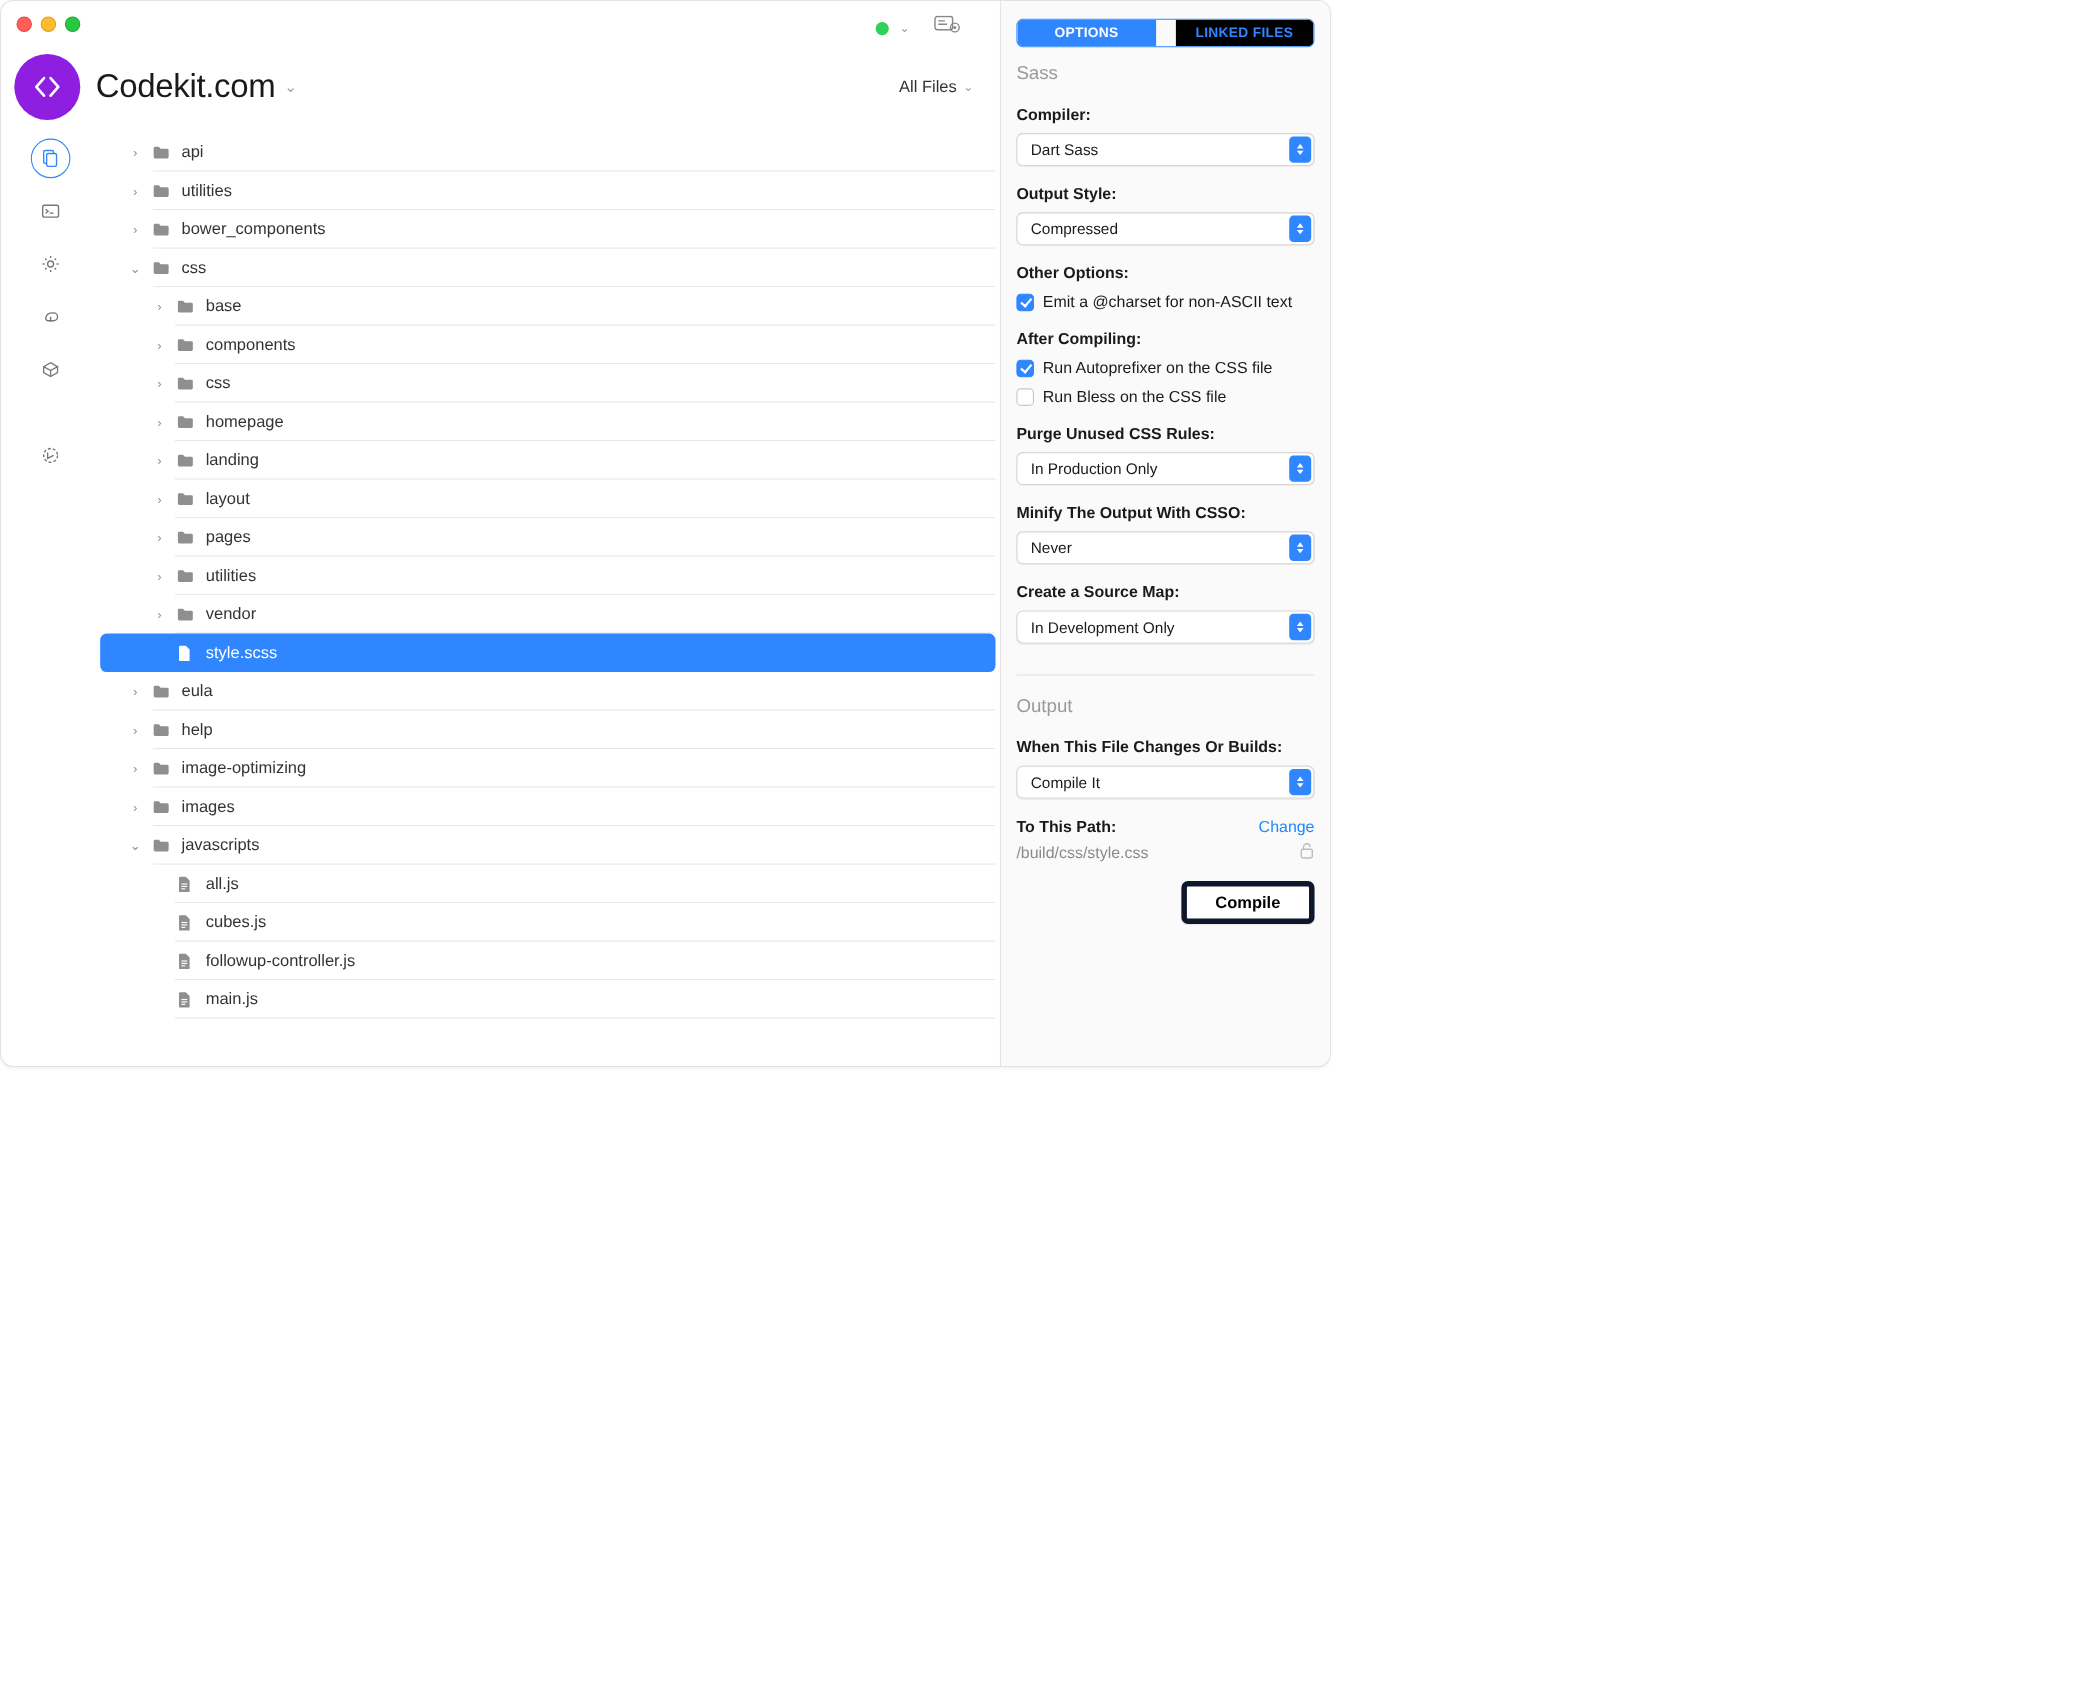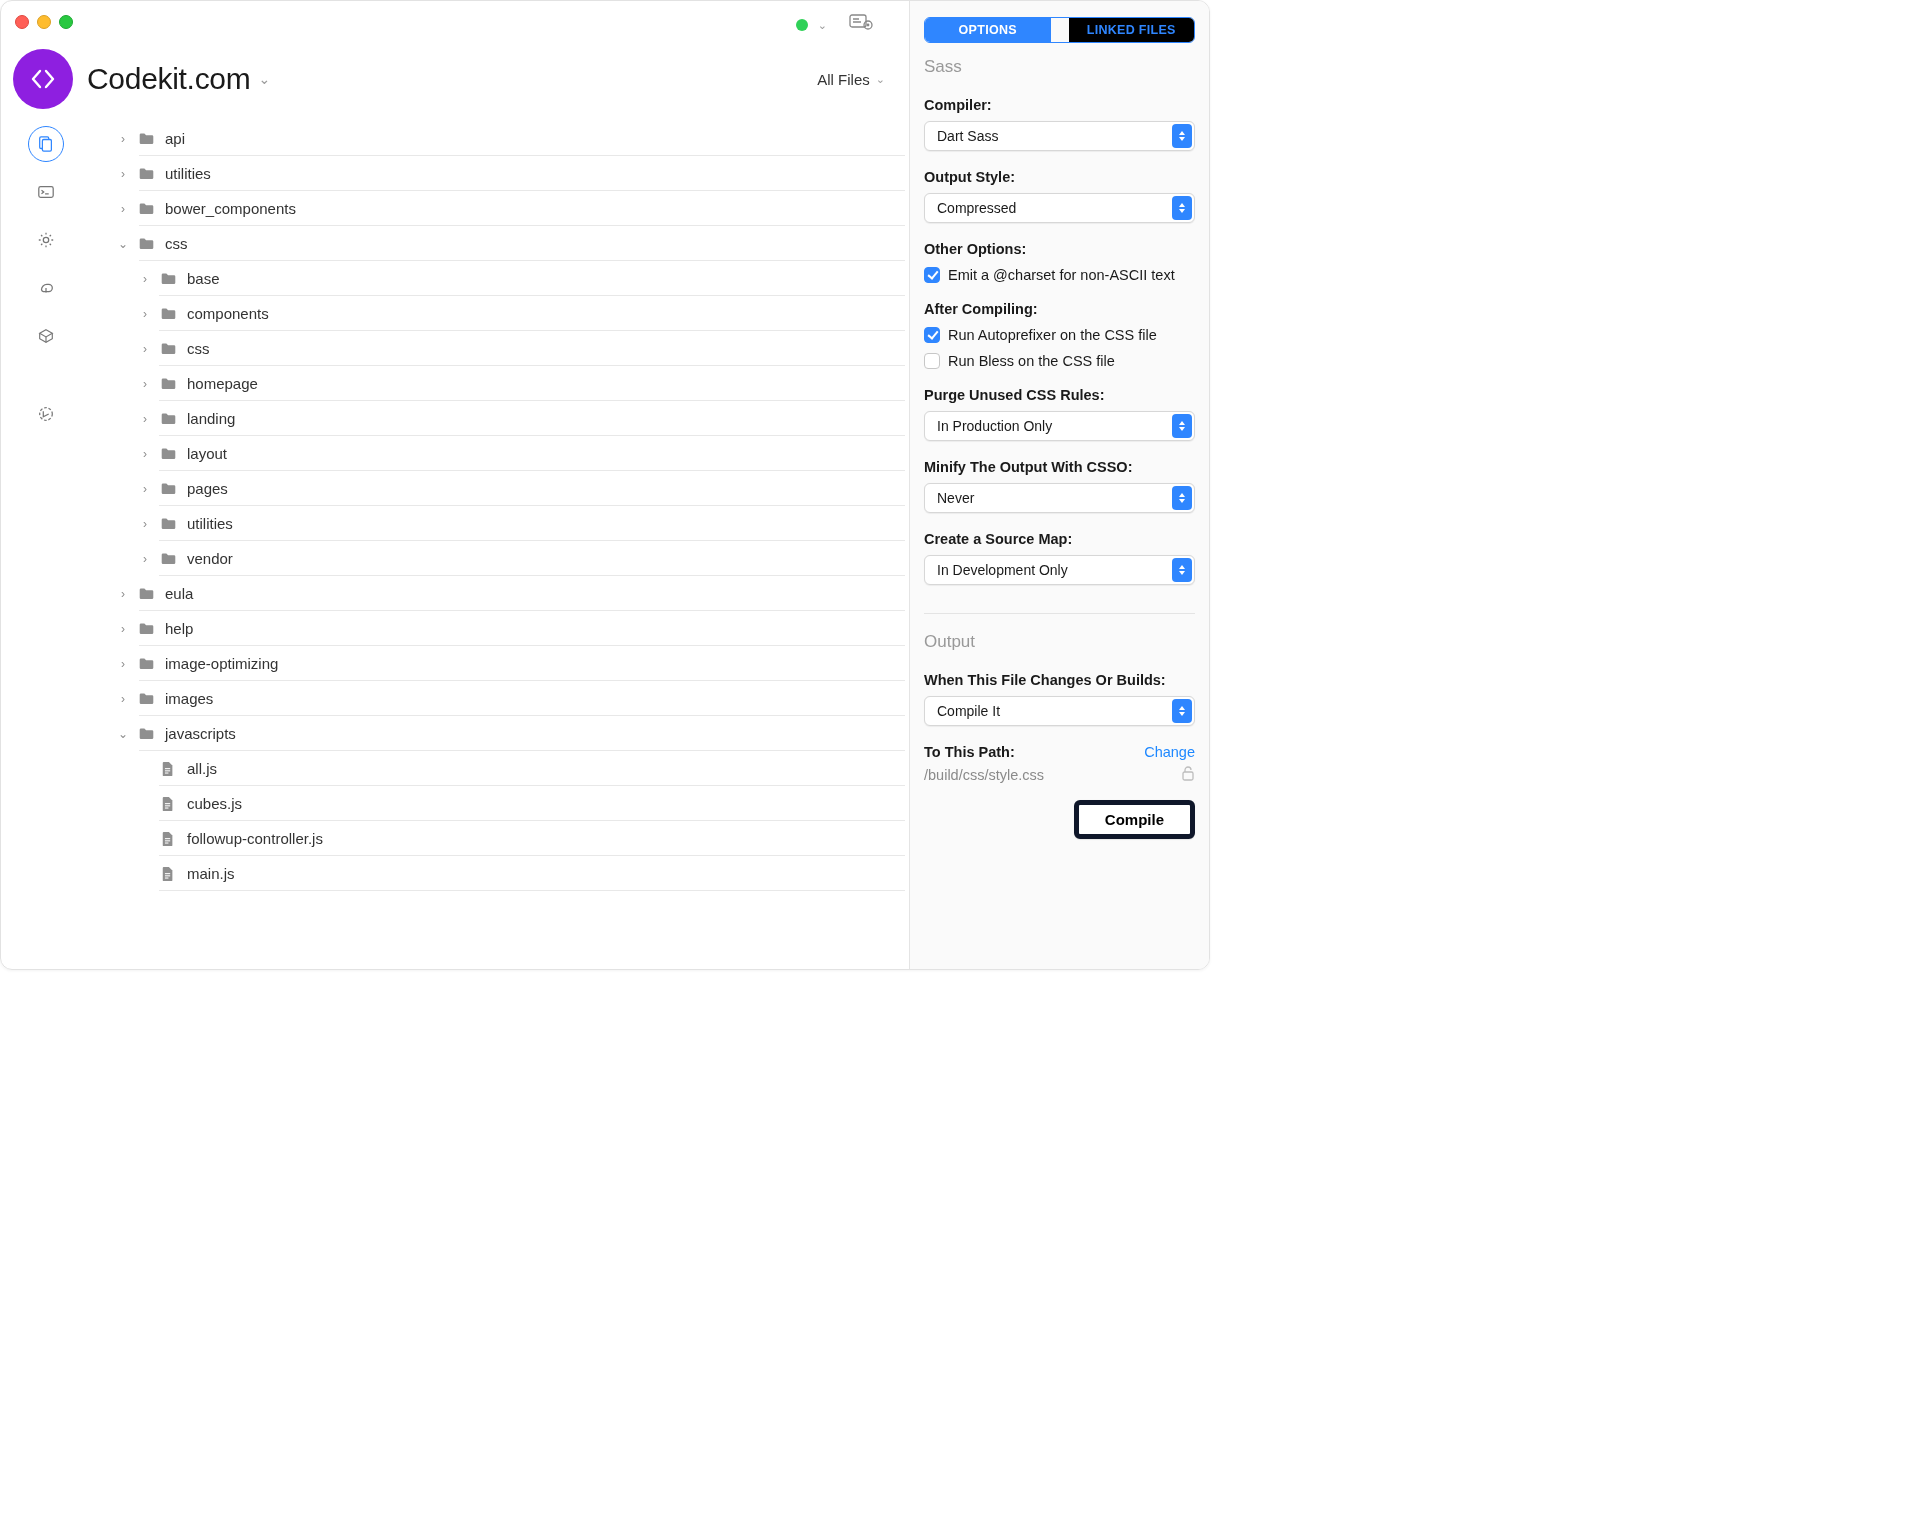--- a/index.html
+++ b/index.html
@@ -514,20 +514,32 @@
           <div class="row indent1 depth1">
             <span class="disclosure">›</span>
             <span class="icon-slot">
               <svg viewBox="0 0 20 16" fill="currentColor">
                 <path d="M2 3a1.5 1.5 0 0 1 1.5-1.5h4l2 2h7A1.5 1.5 0 0 1 18 5v7.5A1.5 1.5 0 0 1 16.5 14h-13A1.5 1.5 0 0 1 2 12.5V3z"></path>
               </svg>
             </span>
             <span class="name">vendor</span>
             <span class="line"></span>
           </div>
+          <div class="row indent1 selected depth1">
+            <span class="disclosure blank"></span>
+            <span class="icon-slot file-ico">
+              <svg viewBox="0 0 16 18" fill="currentColor">
+                <path d="M3 1h6l4 4v11a1 1 0 0 1-1 1H3a1 1 0 0 1-1-1V2a1 1 0 0 1 1-1z"></path>
+                <rect x="4.5" y="8" width="6" height="1.2" fill="#fff"></rect>
+                <rect x="4.5" y="10.5" width="6" height="1.2" fill="#fff"></rect>
+                <rect x="4.5" y="13" width="4" height="1.2" fill="#fff"></rect>
+              </svg>
+            </span>
+            <span class="name">style.scss</span>
+          </div>
           <div class="row indent0">
             <span class="disclosure">›</span>
             <span class="icon-slot">
               <svg viewBox="0 0 20 16" fill="currentColor">
                 <path d="M2 3a1.5 1.5 0 0 1 1.5-1.5h4l2 2h7A1.5 1.5 0 0 1 18 5v7.5A1.5 1.5 0 0 1 16.5 14h-13A1.5 1.5 0 0 1 2 12.5V3z"></path>
               </svg>
             </span>
             <span class="name">eula</span>
             <span class="line"></span>
           </div>

